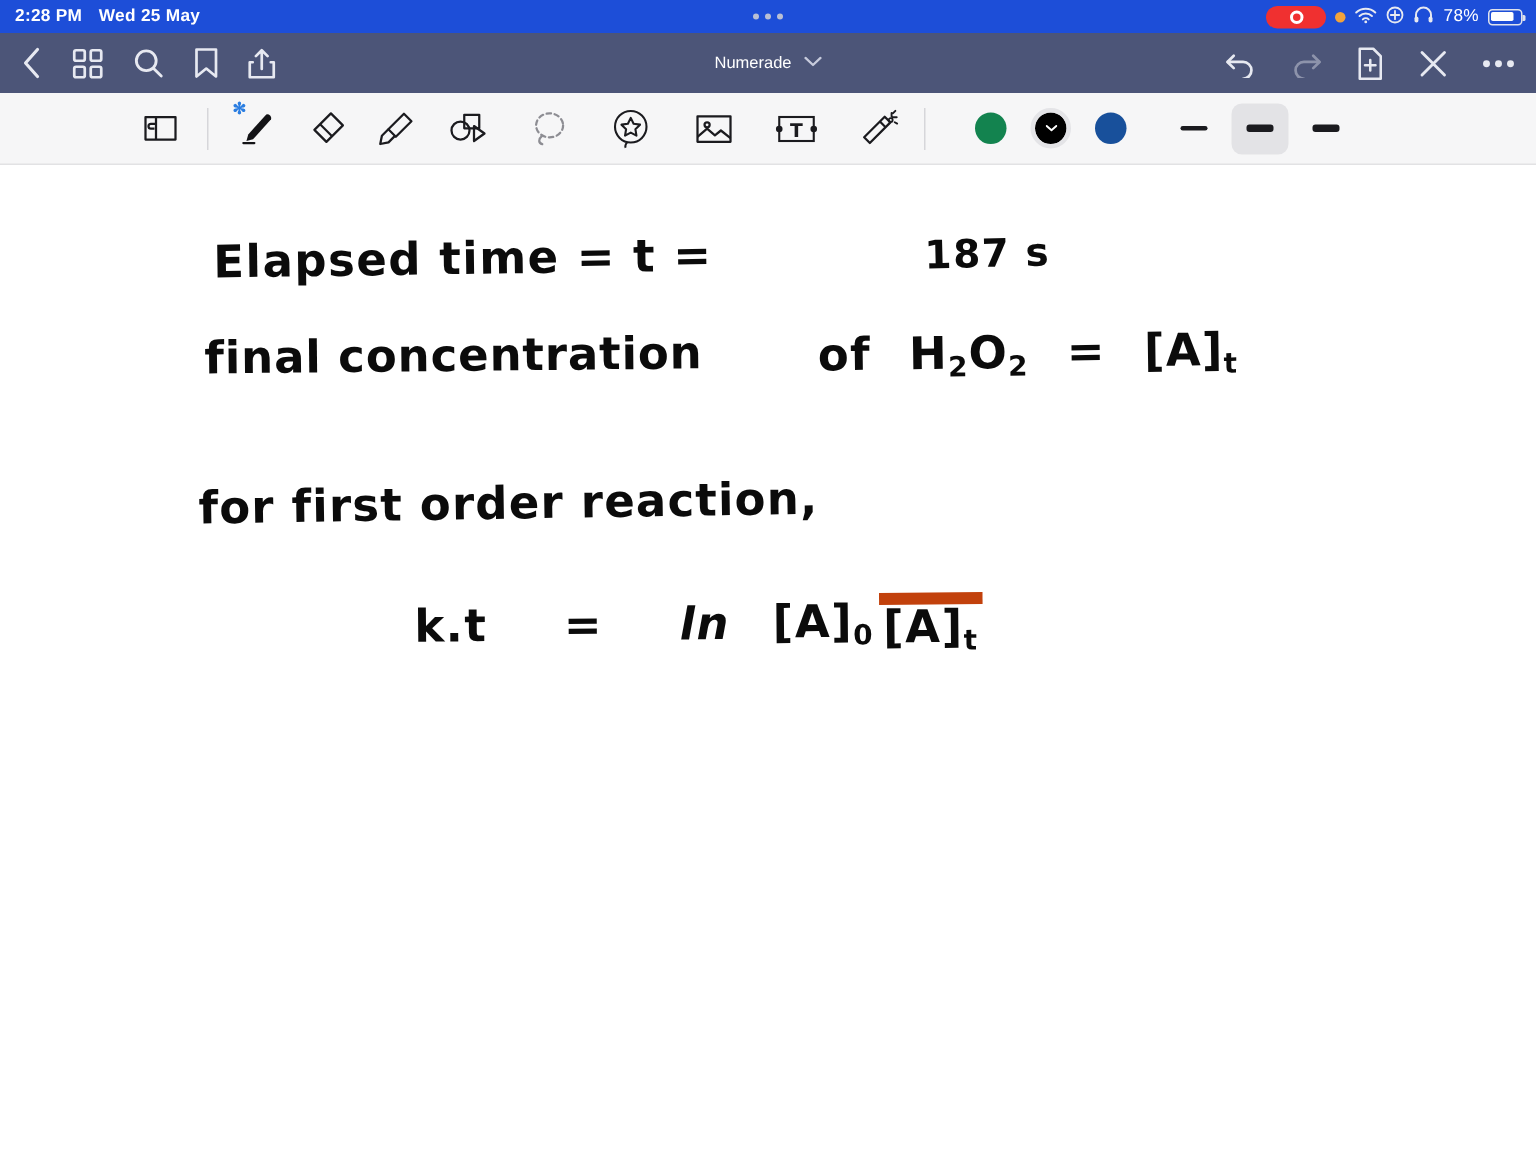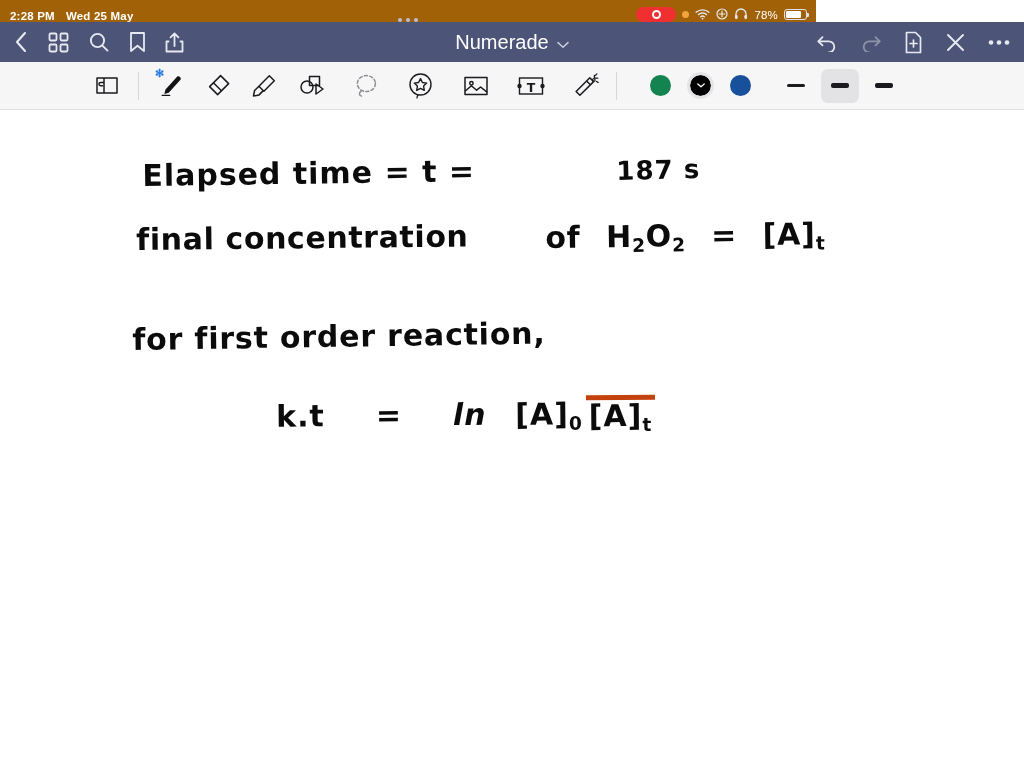--- a/index.html
+++ b/index.html
@@ -7,23 +7,23 @@
     width: 1024px; height: 768px;
     font-family: "Liberation Sans", sans-serif;
     background: #ffffff;
     overflow: hidden;
   }
   #app { position: relative; width: 1024px; height: 768px; }
 
   
   .statusbar {
     position: absolute; top: 0; left: 0;
-    width: 816px; height: 22px;
-    background: #a16207;
-    display: flex; align-items: flex-end;
+    width: 1024px; height: 22px;
+    background: #1d4ed8;
+    display: flex; align-items: center;
     color: #ffffff;
     font-size: 11.5px; font-weight: bold;
     letter-spacing: .2px;
   }
   .sb-left { display: flex; align-items: center; gap: 11px; padding-left: 10px; }
   .sb-center { position: absolute; left: 0; right: 0; display: flex; justify-content: center; pointer-events: none;}
   .sb-right { position: absolute; right: 9px; display: flex; align-items: center; gap: 6px; }
   .multitask-dots { display: flex; gap: 4px; pointer-events: auto; }
   .multitask-dots i { width: 4px; height: 4px; border-radius: 50%; background: #b9bfd4; display: block; }
 
@@ -53,21 +53,21 @@
     position: absolute; top: 22px; left: 0;
     width: 1024px; height: 40px;
     background: #4c5578;
     display: flex; align-items: center;
   }
   .nav-left { display: flex; align-items: center; gap: 19px; padding-left: 14px; }
   .nav-right { position: absolute; right: 14px; display: flex; align-items: center; gap: 22px; }
   .nav-title {
     position: absolute; left: 0; right: 0;
     display: flex; align-items: center; justify-content: center; gap: 8px;
-    color: #fff; font-size: 20px;
+    color: #fff; font-size: 11px;
   }
   .nav-icon { color: #e7e9f1; display: flex; align-items: center; justify-content: center; cursor: pointer; }
   .nav-icon.dim { opacity: .42; }
 
   
   .toolbar {
     position: absolute; top: 62px; left: 0;
     width: 1024px; height: 48px;
     background: #f6f6f7;
     border-bottom: 1px solid #e2e2e4;
@@ -116,21 +116,21 @@
     font-weight: bold;
     white-space: nowrap;
     transform-origin: left top;
   }
   .ink .sub { font-size: .62em; vertical-align: -0.28em; }
   .frac {
     display: inline-flex; flex-direction: row; align-items: center;
     vertical-align: middle; line-height: 1.08;
   }
   .frac .num { padding: 0 3px; }
-  .frac .den { padding: 0 3px; border-top: 5px solid #c2410c; }
+  .frac .den { padding: 0 3px; border-top: 8px solid #c2410c; }
   .sp-wide { display: inline-block; width: .85em; }
 </style>
 </head>
 <body>
 
 <div id="app">
 
   <div class="statusbar">
     <div class="sb-left">
       <span>2:28 PM</span>

